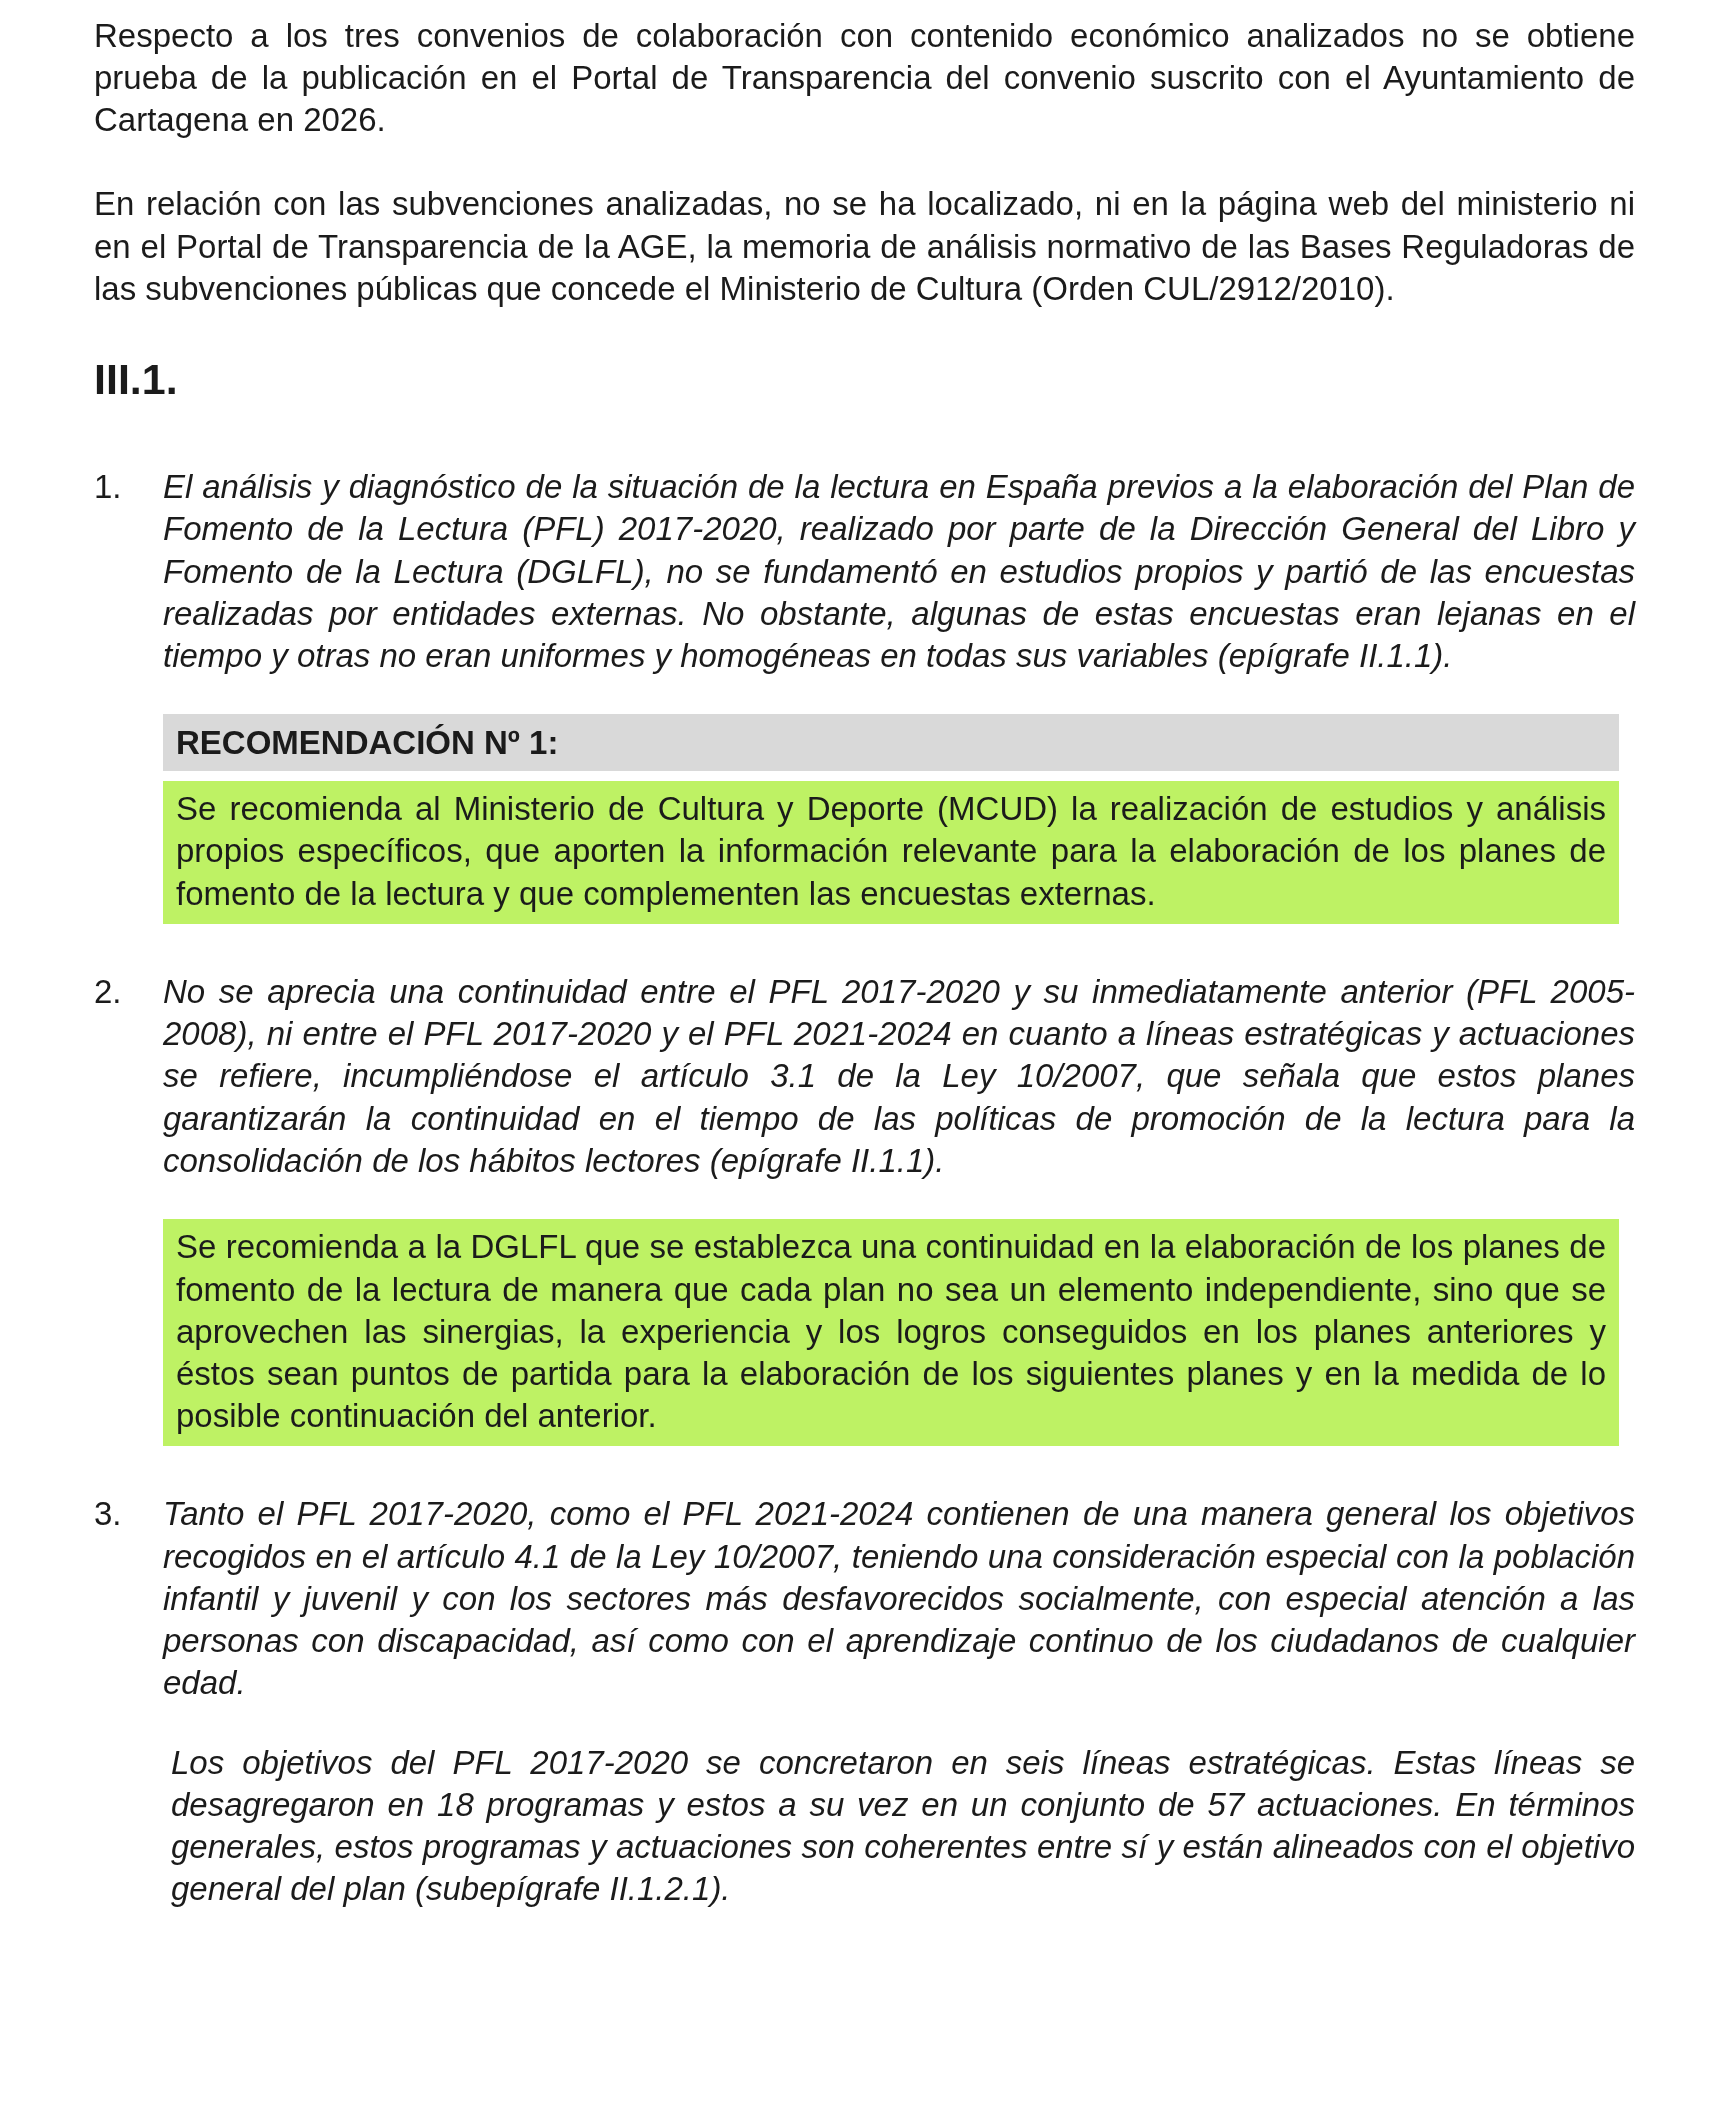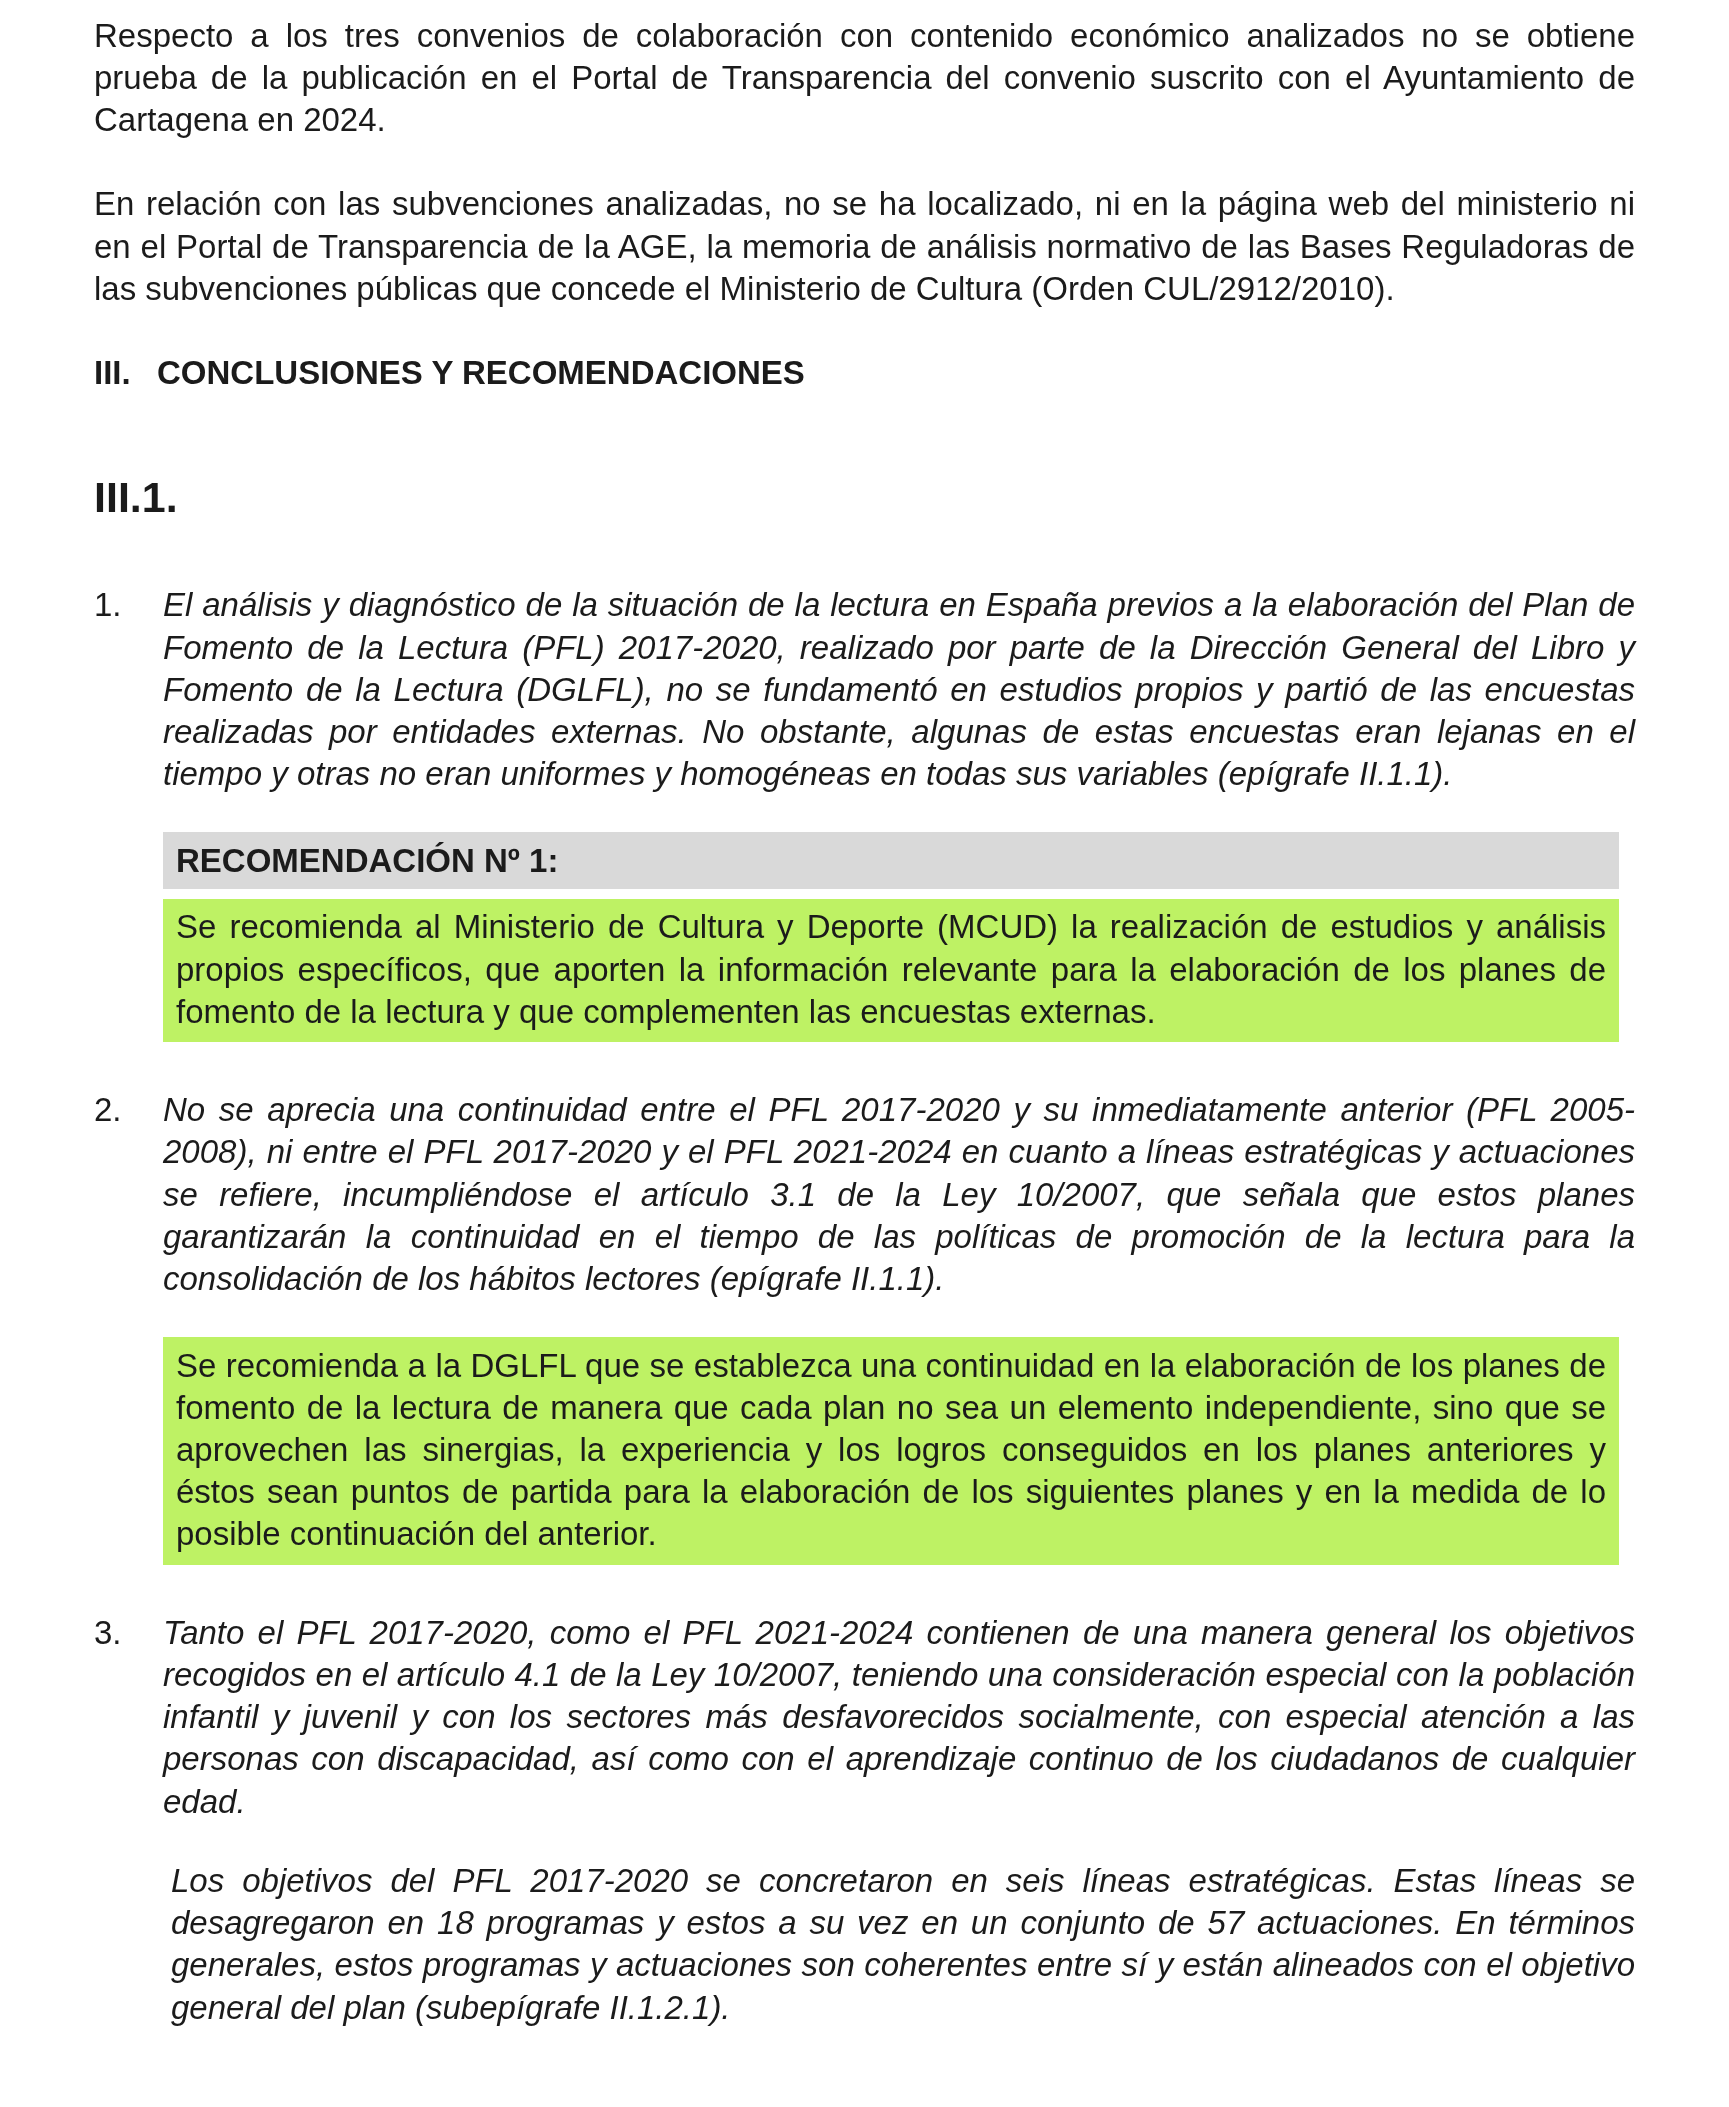--- a/index.html
+++ b/index.html
@@ -72,28 +72,24 @@
     background: #bef264;
     padding: 7.3px 13px 9px 13px;
     text-align: justify;
   }
 </style>
 </head>
 <body>
 
 <main>
 
-  <p class="para">Respecto a los tres convenios de colaboración con contenido económico analizados no se obtiene prueba de la publicación en el Portal de Transparencia del convenio suscrito con el Ayuntamiento de Cartagena en 2024.</p>
+  <p class="para">Respecto a los tres convenios de colaboración con contenido económico analizados no se obtiene prueba de la publicación en el Portal de Transparencia del convenio suscrito con el Ayuntamiento de Cartagena en 2026.</p>
 
   <p class="para">En relación con las subvenciones analizadas, no se ha localizado, ni en la página web del ministerio ni en el Portal de Transparencia de la AGE, la memoria de análisis normativo de las Bases Reguladoras de las subvenciones públicas que concede el Ministerio de Cultura (Orden CUL/2912/2010).</p>
 
-  <h2 class="section-heading">
-    <span class="h-num">III.</span>
-    <span>CONCLUSIONES Y RECOMENDACIONES</span>
-  </h2>
 
   <h3 class="subsection-heading">
     <span class="h-num">III.1.</span>
   </h3>
 
   <div class="list-item">
     <div class="num">1.</div>
     <div class="item-text">El análisis y diagnóstico de la situación de la lectura en España previos a la elaboración del Plan de Fomento de la Lectura (PFL) 2017-2020, realizado por parte de la Dirección General del Libro y Fomento de la Lectura (DGLFL), no se fundamentó en estudios propios y partió de las encuestas realizadas por entidades externas. No obstante, algunas de estas encuestas eran lejanas en el tiempo y otras no eran uniformes y homogéneas en todas sus variables (epígrafe II.1.1).</div>
   </div>
 

